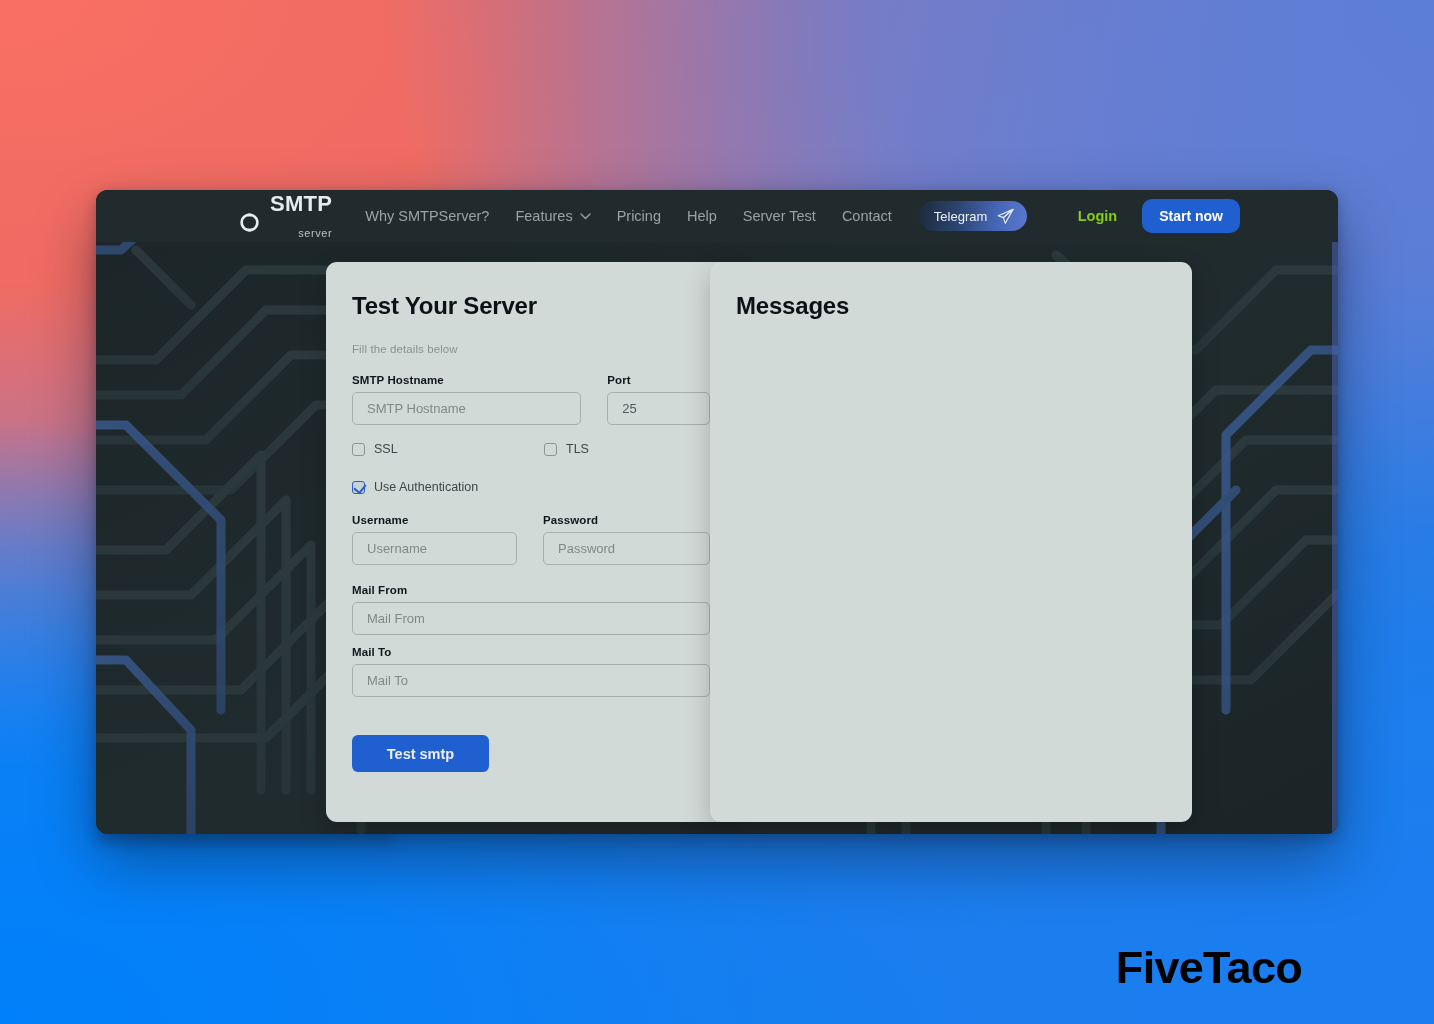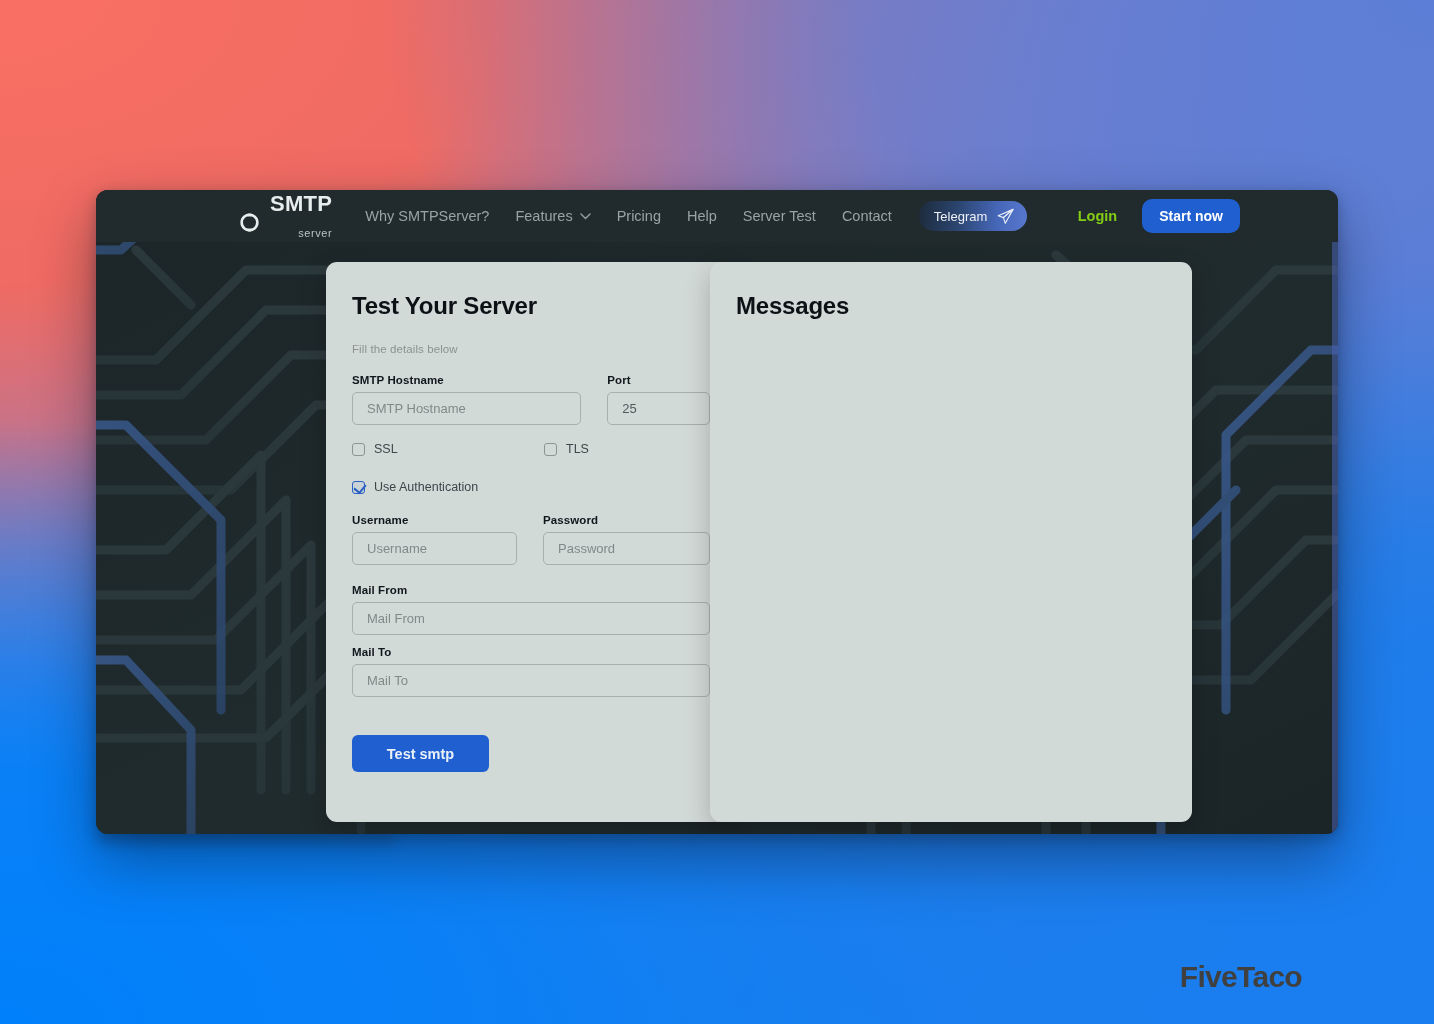--- a/index.html
+++ b/index.html
@@ -234,23 +234,23 @@
     height: 37px;
     cursor: pointer;
     font-family: "Liberation Sans", sans-serif;
   }
 
   
   #watermark {
     position: absolute;
     right: 132px;
     bottom: 30px;
-    font-size: 30px;
+    font-size: 45px;
     font-weight: 700;
-    color: #404040;
+    color: #000000;
     letter-spacing: -0.7px;
   }
 </style>
 </head>
 <body>
 
 <div id="backdrop"></div>
 <div id="panel-shade"></div>
 
 <div id="panel">

